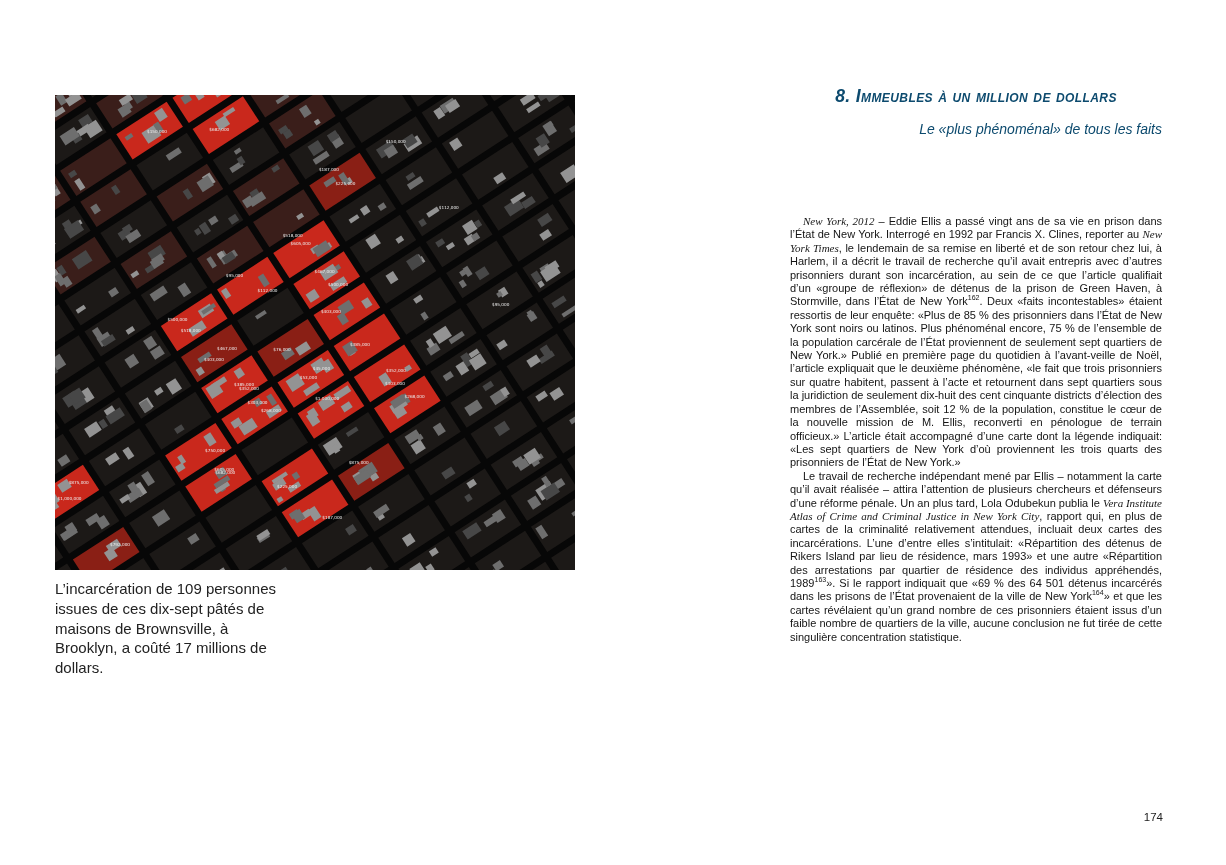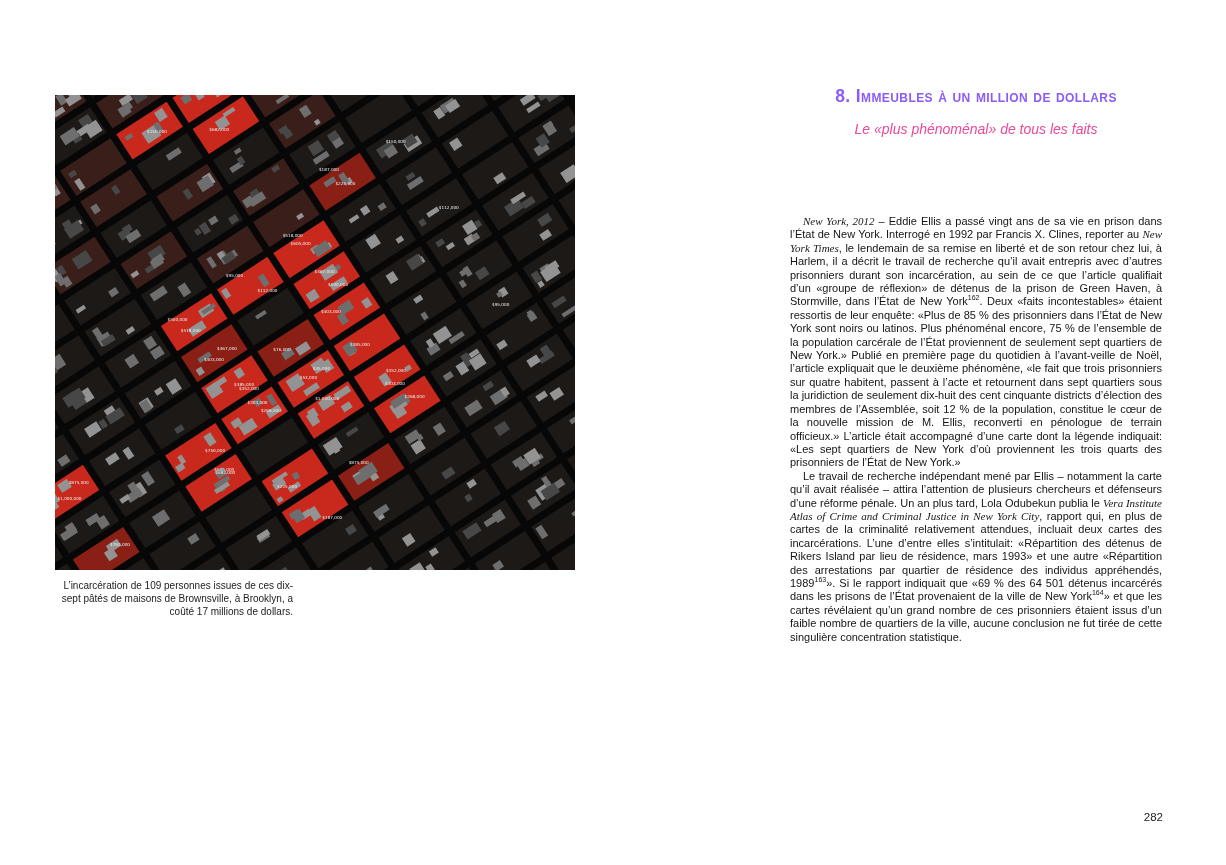--- a/index.html
+++ b/index.html
@@ -4,32 +4,32 @@
 <style>
   html,body{margin:0;padding:0;background:#ffffff;}
   .spread{
     position:relative;width:1226px;height:865px;background:#ffffff;overflow:hidden;
     font-family:"Liberation Sans", sans-serif;color:#1a1a1a;
   }
   
   .figure{position:absolute;left:55px;top:95px;width:520px;}
   .map-svg{display:block;width:520px;height:475px;background:#070707;}
   .caption{
-    margin-top:9px;width:238px;font-size:10px;line-height:1.32;color:#222;
-    text-align:right;
+    margin-top:9px;width:238px;font-size:15px;line-height:1.32;color:#222;
+    text-align:left;
   }
   
   .article{position:absolute;left:790px;top:86px;width:372px;}
   .chapter-title{
-    margin:0;font-size:17.5px;font-weight:bold;color:#8b5cf6;text-align:center;
-    font-variant:small-caps;letter-spacing:0.4px;
+    margin:0;font-size:17.5px;font-weight:bold;color:#0c4a6e;text-align:center;
+    font-variant:small-caps;letter-spacing:0.4px;font-style:italic;
   }
   .chapter-subtitle{
     margin:14px 0 0 0;font-size:14px;font-style:italic;font-weight:normal;
-    text-align:center;color:#ec4899;
+    text-align:right;color:#0c4a6e;
   }
   .article-body{margin-top:78px;font-size:11px;line-height:13.4px;text-align:justify;color:#141414;}
   .article-body p{margin:0;text-indent:13px;}
   .article-body i{font-style:italic;font-family:Liberation Serif, serif;}
   .article-body sup{font-size:7px;line-height:0;vertical-align:super;}
   .page-number{
     position:absolute;right:63px;bottom:42px;font-size:11.5px;color:#222;
   }
 </style>
 </head>
@@ -623,15 +623,15 @@
 
   <div class="article">
     <h1 class="chapter-title">8. Immeubles à un million de dollars</h1>
     <h2 class="chapter-subtitle">Le «plus phénoménal» de tous les faits</h2>
     <div class="article-body">
         <p><i>New York, 2012</i><span> – Eddie Ellis a passé vingt ans de sa vie en prison dans l’État de New York. Interrogé en 1992 par Francis X. Clines, reporter au </span><i>New York Times</i><span>, le lendemain de sa remise en liberté et de son retour chez lui, à Harlem, il a décrit le travail de recherche qu’il avait entrepris avec d’autres prisonniers durant son incarcération, au sein de ce que l’article qualifiait d’un «groupe de réflexion» de détenus de la prison de Green Haven, à Stormville, dans l’État de New York</span><sup>162</sup><span>. Deux «faits incontestables» étaient ressortis de leur enquête: «Plus de 85 % des prisonniers dans l’État de New York sont noirs ou latinos. Plus phénoménal encore, 75 % de l’ensemble de la population carcérale de l’État proviennent de seulement sept quartiers de New York.» Publié en première page du quotidien à l’avant-veille de Noël, l’article expliquait que le deuxième phénomène, «le fait que trois prisonniers sur quatre habitent, passent à l’acte et retournent dans sept quartiers sous la juridiction de seulement dix-huit des cent cinquante districts d’élection des membres de l’Assemblée, soit 12 % de la population, constitue le cœur de la nouvelle mission de M. Ellis, reconverti en pénologue de terrain officieux.» L’article était accompagné d’une carte dont la légende indiquait: «Les sept quartiers de New York d’où proviennent les trois quarts des prisonniers de l’État de New York.»</span></p>
         <p><span>Le travail de recherche indépendant mené par Ellis – notamment la carte qu’il avait réalisée – attira l’attention de plusieurs chercheurs et défenseurs d’une réforme pénale. Un an plus tard, Lola Odubekun publia le </span><i>Vera Institute Atlas of Crime and Criminal Justice in New York City</i><span>, rapport qui, en plus de cartes de la criminalité relativement attendues, incluait deux cartes des incarcérations. L’une d’entre elles s’intitulait: «Répartition des détenus de Rikers Island par lieu de résidence, mars 1993» et une autre «Répartition des arrestations par quartier de résidence des individus appréhendés, 1989</span><sup>163</sup><span>». Si le rapport indiquait que «69 % des 64 501 détenus incarcérés dans les prisons de l’État provenaient de la ville de New York</span><sup>164</sup><span>» et que les cartes révélaient qu’un grand nombre de ces prisonniers étaient issus d’un faible nombre de quartiers de la ville, aucune conclusion ne fut tirée de cette singulière concentration statistique.</span></p>
       </div>
   </div>
 
-  <div class="page-number">282</div>
+  <div class="page-number">174</div>
 
 </div>
 
 </body></html>

